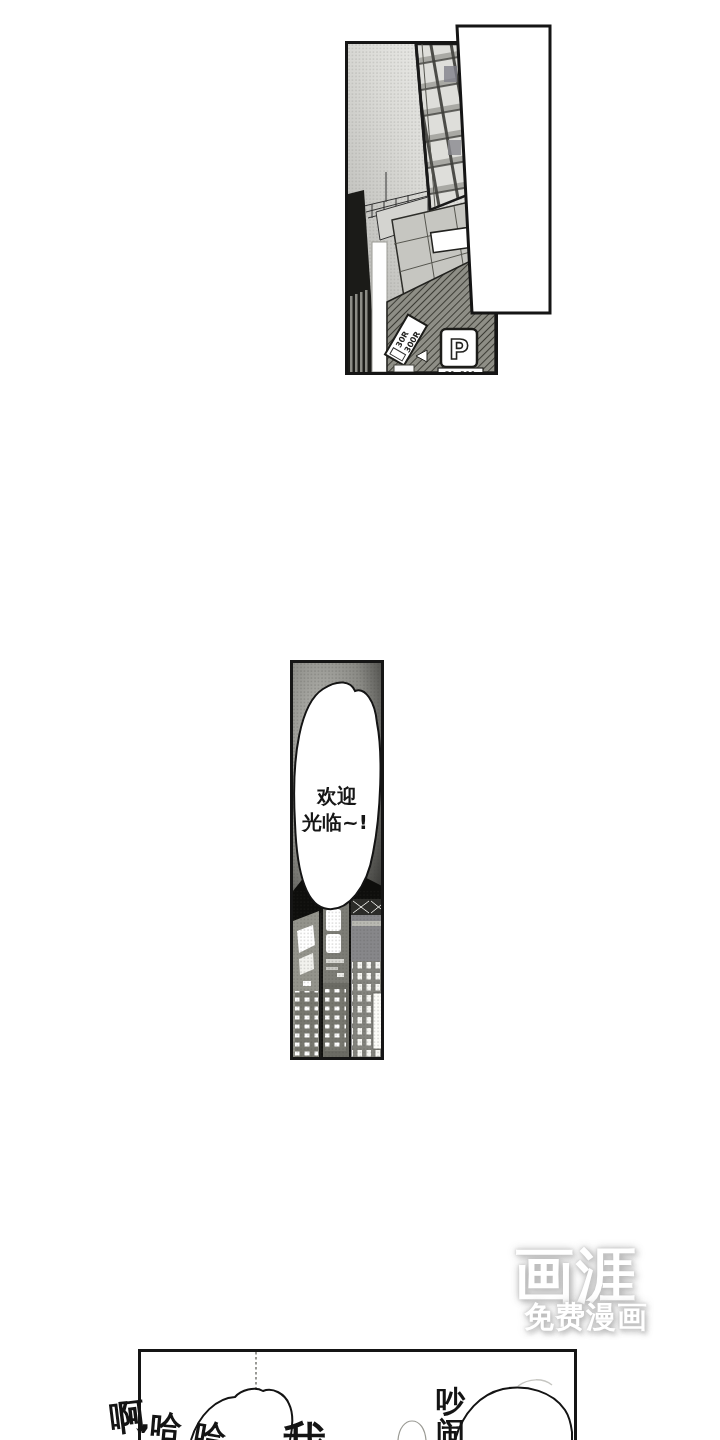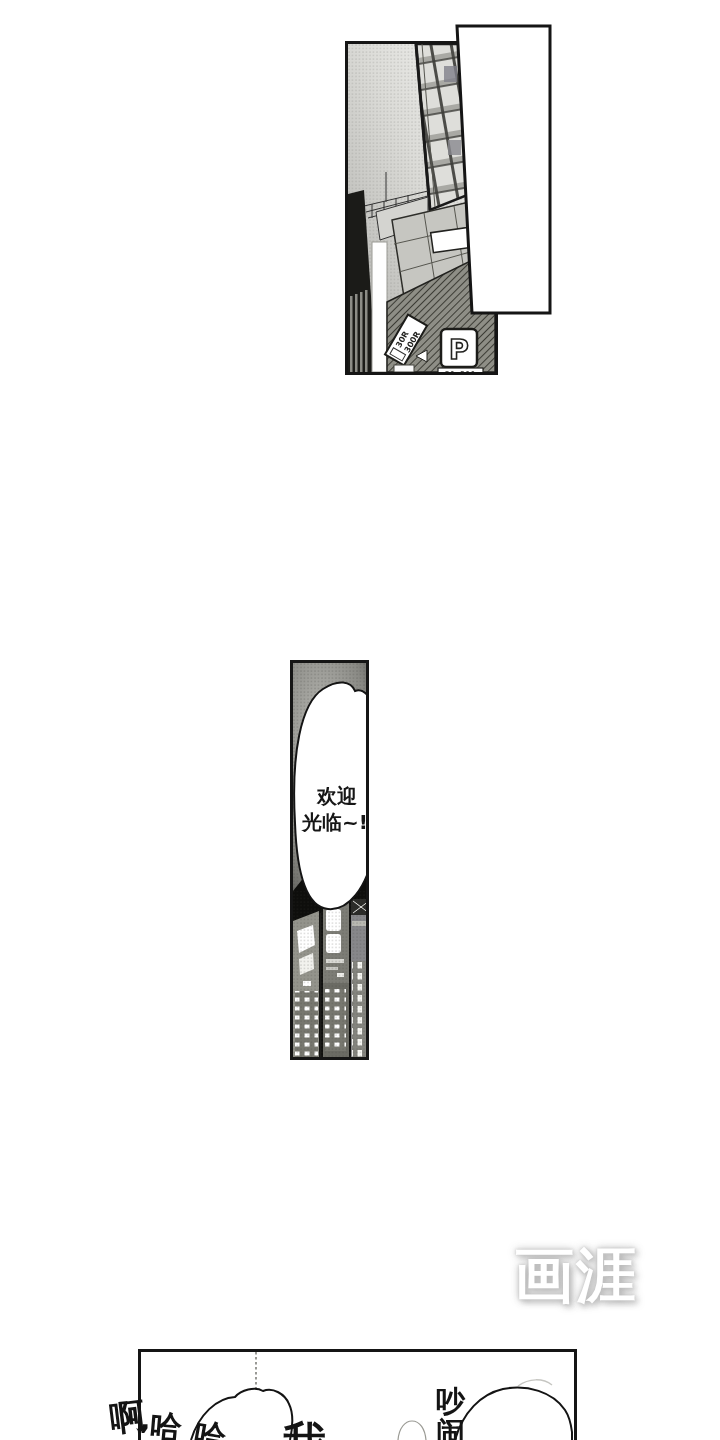--- a/index.html
+++ b/index.html
@@ -1,21 +1,21 @@
 <!DOCTYPE html>
 <html><head>
 <meta charset="utf-8">
 <style>
   html,body{margin:0;padding:0;background:#fff;}
   #stage{position:relative;width:720px;height:1440px;background:#ffffff;overflow:hidden;
          font-family:"DejaVu Sans","Liberation Sans",sans-serif;}
   .panel{position:absolute;box-sizing:border-box;border:3px solid #151515;background:#fff;overflow:hidden;}
   #panel-top{left:345px;top:41px;width:153px;height:334px;}
   #panel-overlay{position:absolute;left:455px;top:24px;width:98px;height:292px;z-index:3;}
-  #panel-middle{left:290px;top:660px;width:79px;height:400px;}
+  #panel-middle{left:290px;top:660px;width:94px;height:400px;}
   #panel-bottom{left:138px;top:1349px;width:439px;height:91px;border-bottom:none;}
   svg{display:block;}
   
   #wm-logo{position:absolute;left:514px;top:1236px;font-size:60px;font-weight:800;letter-spacing:2px;
     color:#ffffff;z-index:2;
     text-shadow:0 0 3px rgba(190,190,190,.9),0 0 9px rgba(175,175,175,.8),3px 3px 6px rgba(165,165,165,.75);text-align:right;}
   #wm-tagline{position:absolute;left:524px;top:1297px;font-size:30px;font-weight:700;letter-spacing:1px;
     color:#ffffff;z-index:2;
     text-shadow:0 0 3px rgba(190,190,190,.9),0 0 8px rgba(175,175,175,.8),2px 3px 5px rgba(165,165,165,.75);}
   
@@ -174,20 +174,21 @@
       </g>
       <rect x="0" y="228" width="95" height="166" fill="url(#dotsB)" opacity="0.22"></rect>
 
       <path d="M 2,160 C -2,90 8,40 30,26 C 45,16 58,18 62,28 C 72,24 82,38 84,60 C 90,90 88,150 80,190 C 74,225 55,248 35,246 C 15,244 4,215 2,160 Z" fill="#ffffff" stroke="#141414" stroke-width="2"></path>
       <text x="44" y="140" text-anchor="middle" font-size="20" font-weight="bold" fill="#161616">欢迎</text>
       <text x="42" y="166" text-anchor="middle" font-size="20" font-weight="bold" fill="#161616">光临~!</text>
     </svg>
   </div>
 
   <div id="wm-logo">画涯</div>
+  <div id="wm-tagline">免费漫画</div>
 
   <div id="panel-bottom" class="panel">
     <svg width="433" height="88" viewBox="0 0 433 88">
       <line x1="115" y1="0" x2="115" y2="41" stroke="#55554f" stroke-width="1.2" stroke-dasharray="2.5,2.5"></line>
       <path d="M 377,34 C 388,26 402,26 411,33" fill="none" stroke="#c6c6c2" stroke-width="1.5"></path>
       <path d="M 50,88 C 58,62 76,46 94,45 C 100,38 114,34 122,39 C 132,35 144,42 148,52 C 153,62 152,74 149,88" fill="#ffffff" stroke="#141414" stroke-width="2"></path>
       <path d="M 314,88 C 322,60 340,42 362,37 C 386,32 412,40 424,58 C 428,64 430,72 431,80 L 431,88" fill="#ffffff" stroke="#141414" stroke-width="2"></path>
       <path d="M 257,88 C 258,76 264,69 271,69 C 279,69 284,77 285,88" fill="#ffffff" stroke="#9a9a94" stroke-width="1.2"></path>
     </svg>
   </div>

